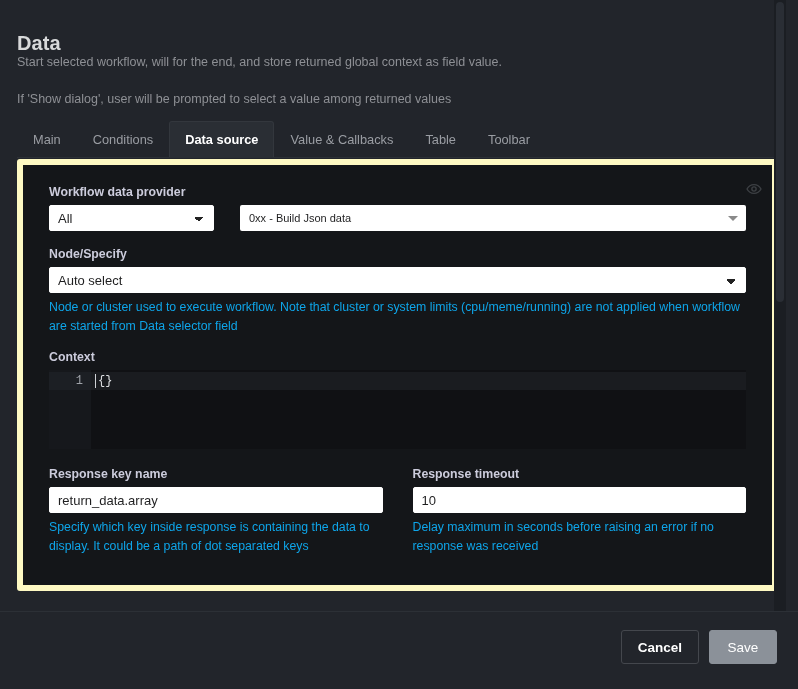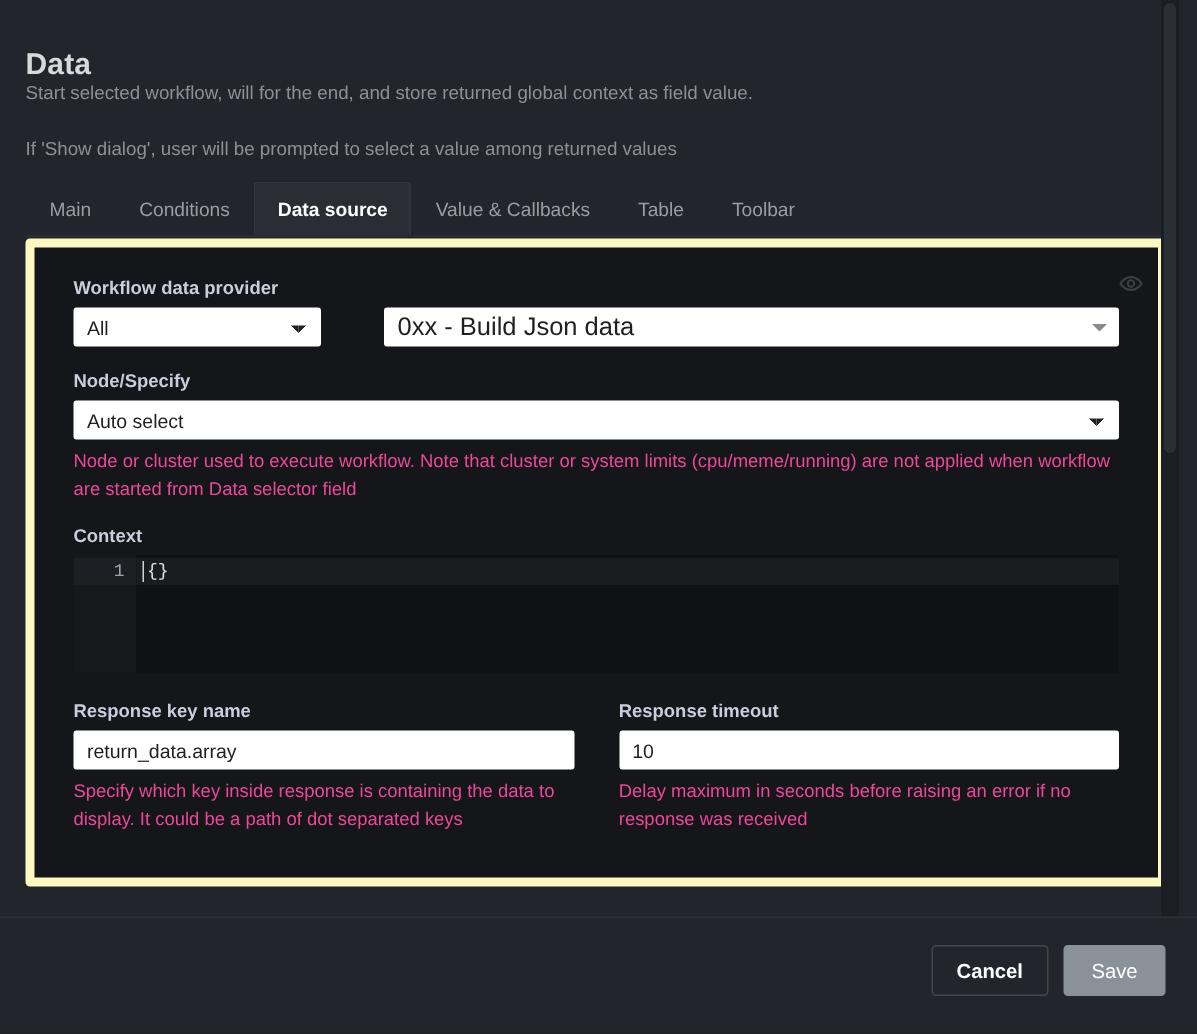--- a/index.html
+++ b/index.html
@@ -121,21 +121,21 @@
 
   .field-label {
     font-size: 12.3px;
     font-weight: bold;
     color: #ccccdc;
     margin-bottom: 6px;
     display: block;
   }
   .help-text {
     font-size: 12.3px;
-    color: #ec4899;
+    color: #0ea5e9;
     line-height: 19px;
     margin-top: 5px;
   }
 
   
   .inp {
     background: #ffffff;
     border: 1px solid #ffffff;
     border-radius: 2px;
     height: 26px;
@@ -167,39 +167,38 @@
   .combo {
     position: relative;
     width: 100%;
   }
   .combo .combo-text {
     background: #ffffff;
     border-radius: 2px;
     height: 26px;
     line-height: 26px;
     color: #1f1f20;
-    font-size: 17px;
+    font-size: 11px;
     padding: 0 26px 0 9px;
     overflow: hidden;
     white-space: nowrap;
     text-overflow: ellipsis;
-    margin-left: 32px;
   }
   .combo .combo-arrow {
     position: absolute;
     right: 8px; top: 11px;
     width: 0; height: 0;
     border-left: 5px solid transparent;
     border-right: 5px solid transparent;
     border-top: 5px solid #8a8a8a;
   }
 
   .provider-row {
     display: flex;
-    gap: 10px;
+    gap: 26px;
     align-items: flex-start;
   }
   .provider-row .c1 { width: 165px; flex: 0 0 165px; }
   .provider-row .c2 { flex: 1 1 auto; }
   .provider-row .c3 { width: 170px; flex: 0 0 170px; }
 
   .eye-icon {
     position: absolute;
     right: 10px; top: 16px;
     width: 16px; height: 16px;

